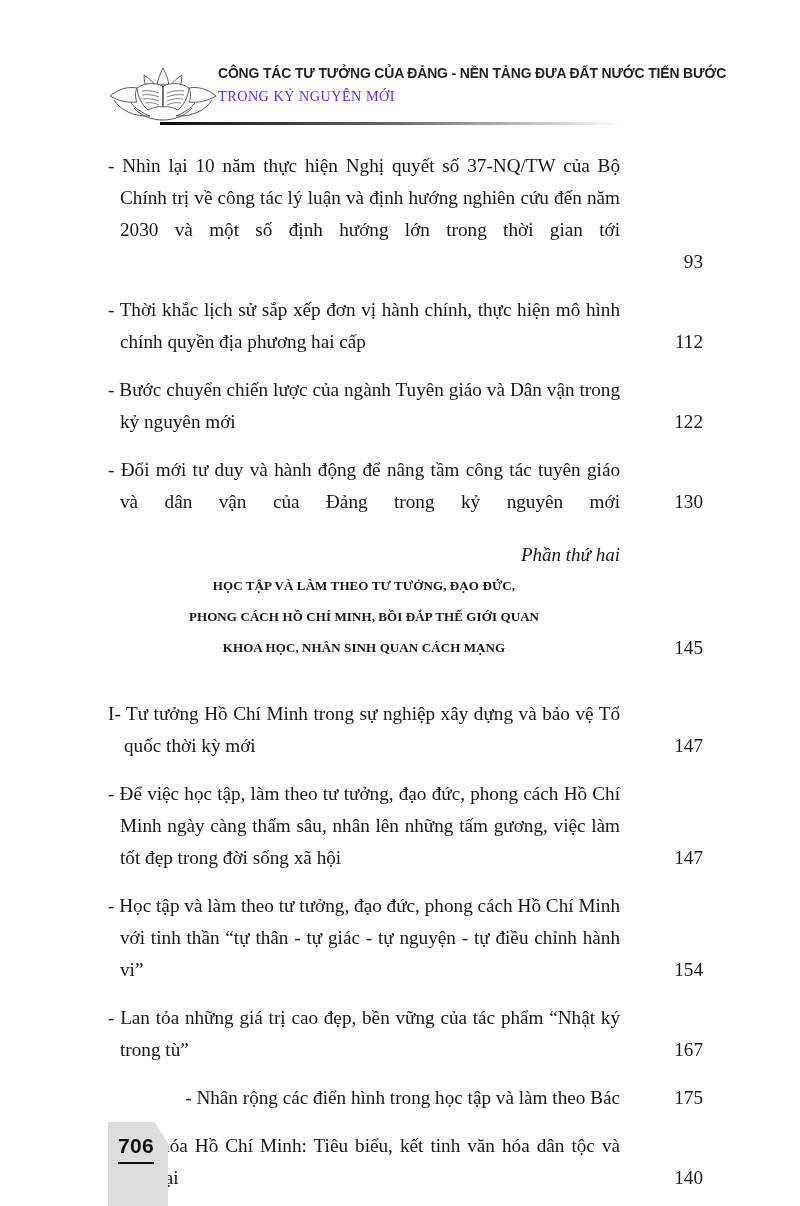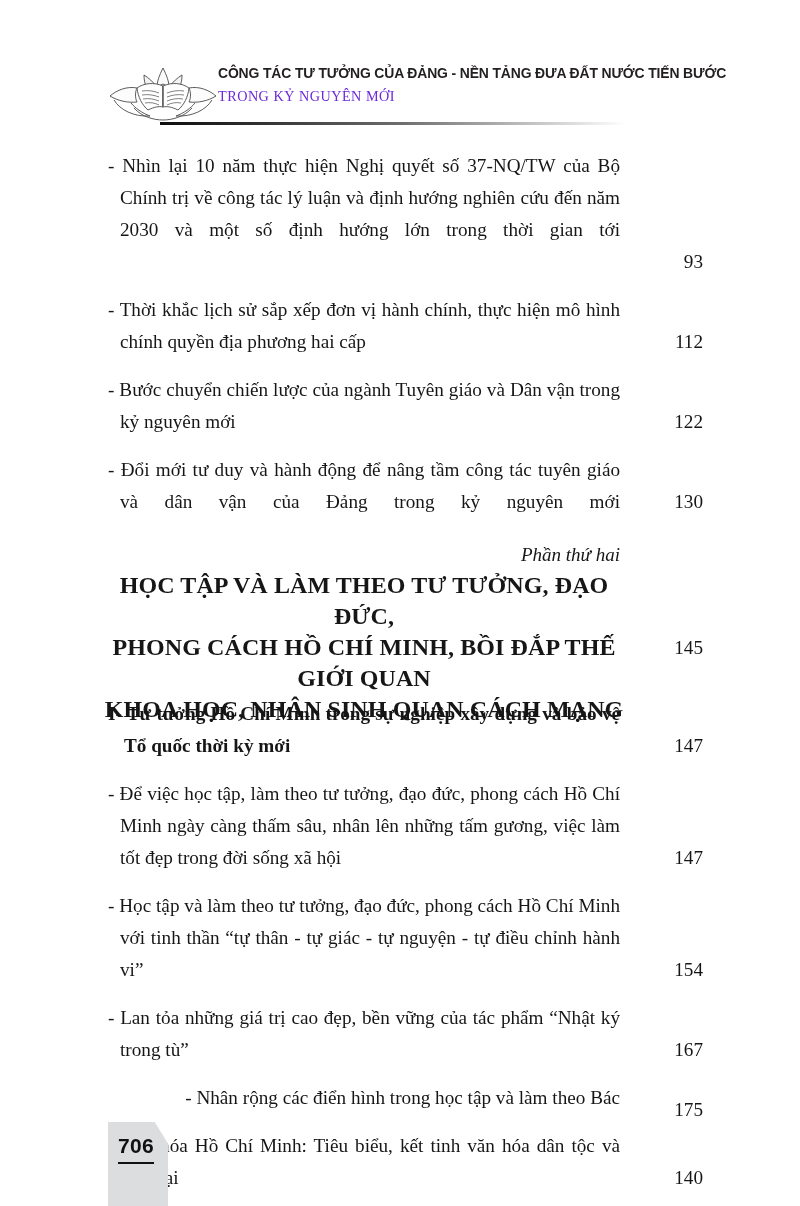--- a/index.html
+++ b/index.html
@@ -105,21 +105,21 @@
     left: 620px;
     top: 0;
     width: 83px;
     text-align: right;
     font-size: 19.2px;
     line-height: 32px;
   }
 
   
   .entry-text.bold {
-    font-weight: bold;
+    font-weight: normal;
     text-indent: -16px;
     padding-left: 16px;
   }
 
   
   .part-block {
     position: relative;
     margin-top: 22px;
     margin-bottom: 22px;
   }
@@ -133,21 +133,21 @@
     font-size: 19px;
     line-height: 30px;
   }
   .part-title {
     position: absolute;
     left: 100px;
     top: 30px;
     width: 528px;
     text-align: center;
     font-weight: bold;
-    font-size: 24px;
+    font-size: 13px;
     line-height: 31px;
     letter-spacing: 0.1px;
   }
   .part-page {
     position: absolute;
     left: 620px;
     top: 92px;
     width: 83px;
     text-align: right;
     font-size: 19.2px;
@@ -274,21 +274,21 @@
     <div class="entry-page" style="top:64px;">154</div>
   </div>
 
   <div class="entry" style="height:64px;">
     <div class="entry-text">- Lan tỏa những giá trị cao đẹp, bền vững của tác phẩm “Nhật ký trong tù”</div>
     <div class="entry-page" style="top:32px;">167</div>
   </div>
 
   <div class="entry" style="height:32px;">
     <div class="entry-text nojust">- Nhân rộng các điển hình trong học tập và làm theo Bác</div>
-    <div class="entry-page" style="top:12px;">175</div>
+    <div class="entry-page" style="top:0px;">175</div>
   </div>
 
   <div class="entry" style="height:64px;">
     <div class="entry-text">- Văn hóa Hồ Chí Minh: Tiêu biểu, kết tinh văn hóa dân tộc và thời đại</div>
     <div class="entry-page" style="top:32px;">140</div>
   </div>
 
 </div>
 
 <div class="page-tab"></div>

